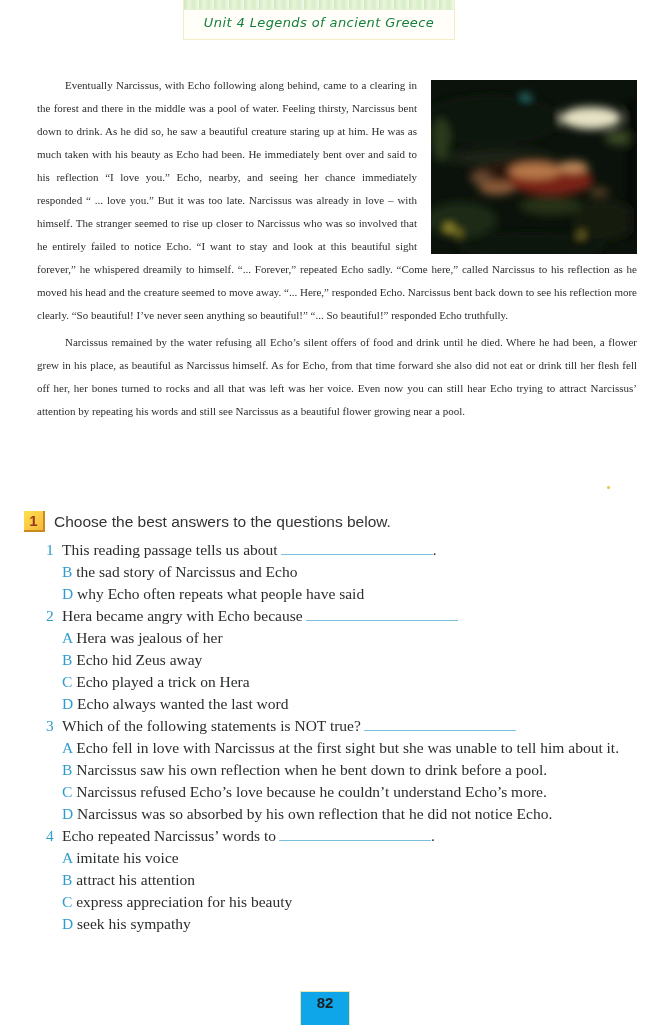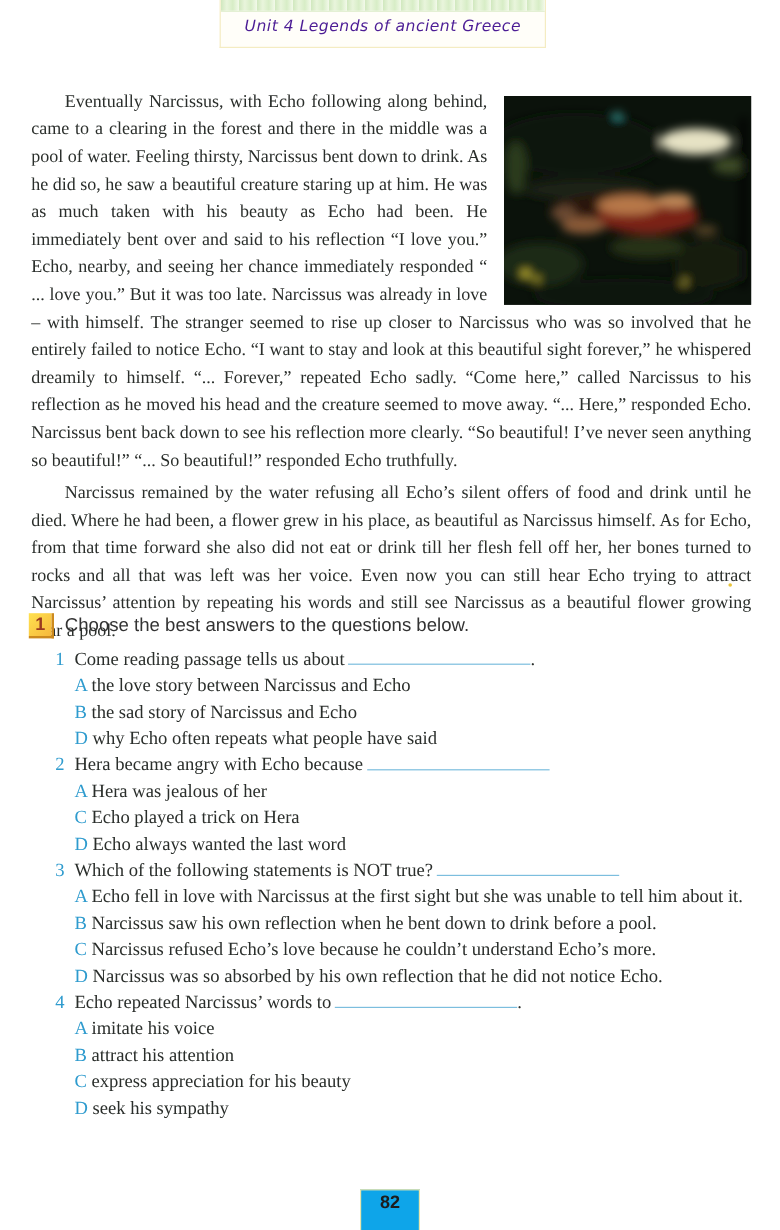--- a/index.html
+++ b/index.html
@@ -24,28 +24,28 @@
     height:9px;width:100%;
     background:repeating-linear-gradient(90deg,#cfe7bd 0px,#e9f5dc 5px,#d7edc6 10px,#f2f9e9 15px);
     border-bottom:1px solid #e4f0d4;
   }
   .header-title{
     text-align:center;
     font-family:"DejaVu Sans", sans-serif;
     font-style:italic;
     font-size:13px;
     letter-spacing:0.4px;
-    color:#4c1d95;
+    color:#15803d;
     margin-top:5px;
   }
 
   
   .passage{
-    position:absolute;left:26px;top:74px;width:600px;
-    font-size:15px;line-height:23px;
+    position:absolute;left:37px;top:74px;width:600px;
+    font-size:11px;line-height:23px;
     text-align:justify;
   }
   .passage p{margin:0;text-indent:28px;}
   .passage p + p{margin-top:4px;}
   .painting{
     float:right;
     width:206px;height:174px;
     margin:6px 0 4px 14px;
     display:block;
     background:#0b120b;
@@ -147,31 +147,31 @@
   <div class="exercise">
     <div class="exercise-head">
       <div class="badge">1</div>
       <div>Choose the best answers to the questions below.</div>
     </div>
 
     <div class="questions">
 
       <div class="q">
         <span class="qnum">1</span>
-        <span class="qbody"><span>Come reading passage tells us about</span><span class="blank"></span><span>.</span></span>
-      </div>
-      <div class="opt"><span class="oletter">A</span> <span>the love story between Narcissus and Echo</span></div>
+        <span class="qbody"><span>This reading passage tells us about</span><span class="blank"></span><span>.</span></span>
+      </div>
       <div class="opt"><span class="oletter">B</span> <span>the sad story of Narcissus and Echo</span></div>
       <div class="opt"><span class="oletter">D</span> <span>why Echo often repeats what people have said</span></div>
 
       <div class="q">
         <span class="qnum">2</span>
         <span class="qbody"><span>Hera became angry with Echo because</span><span class="blank"></span><span></span></span>
       </div>
       <div class="opt"><span class="oletter">A</span> <span>Hera was jealous of her</span></div>
+      <div class="opt"><span class="oletter">B</span> <span>Echo hid Zeus away</span></div>
       <div class="opt"><span class="oletter">C</span> <span>Echo played a trick on Hera</span></div>
       <div class="opt"><span class="oletter">D</span> <span>Echo always wanted the last word</span></div>
 
       <div class="q">
         <span class="qnum">3</span>
         <span class="qbody"><span>Which of the following statements is NOT true?</span><span class="blank"></span><span></span></span>
       </div>
       <div class="opt"><span class="oletter">A</span> <span>Echo fell in love with Narcissus at the first sight but she was unable to tell him about it.</span></div>
       <div class="opt"><span class="oletter">B</span> <span>Narcissus saw his own reflection when he bent down to drink before a pool.</span></div>
       <div class="opt"><span class="oletter">C</span> <span>Narcissus refused Echo’s love because he couldn’t understand Echo’s more.</span></div>

